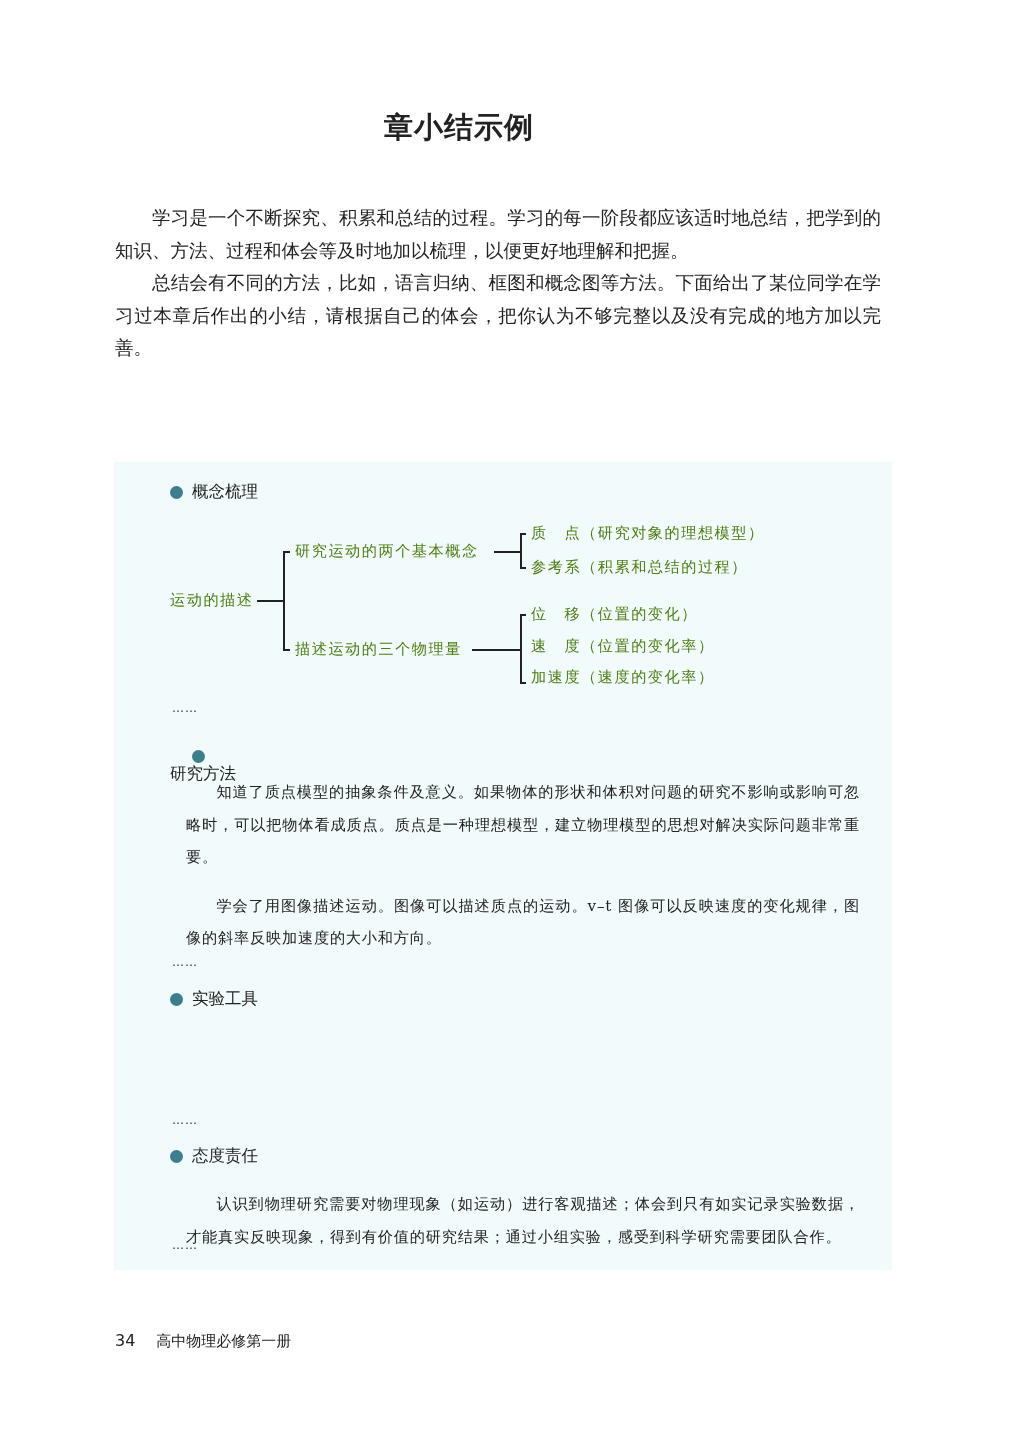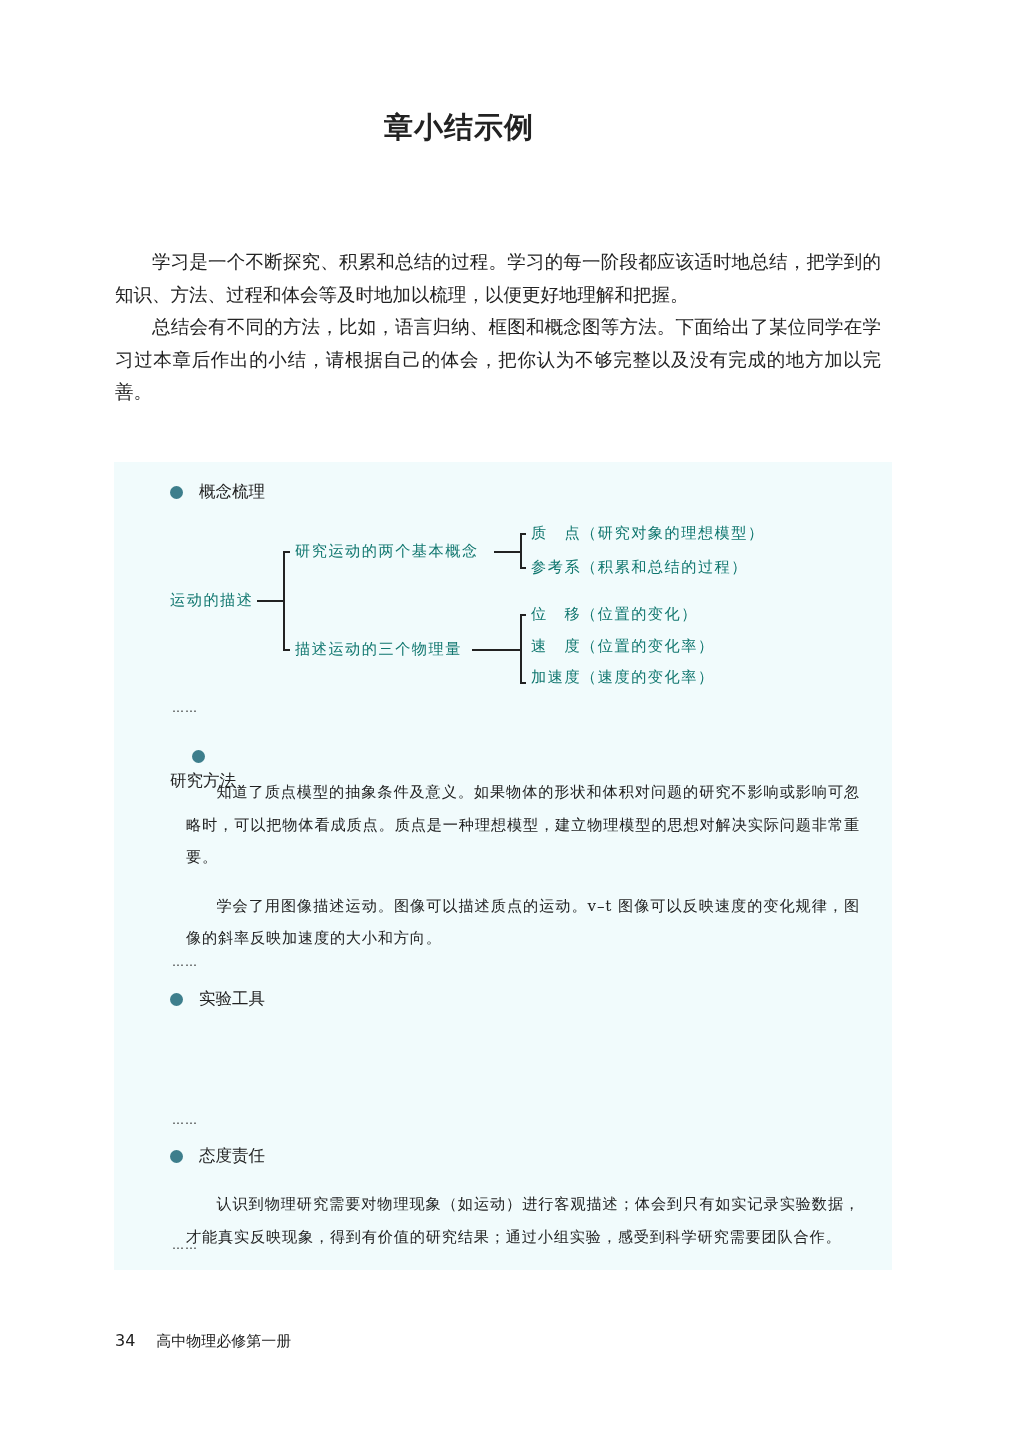--- a/index.html
+++ b/index.html
@@ -7,49 +7,49 @@
       width: 1020px; height: 1432px; background: #ffffff; position: relative;
       font-family: "DejaVu Sans", "Liberation Sans", sans-serif; color: #1e1e1e; overflow: hidden;
     }
     .title {
       position: absolute; top: 108px; left: 0; width: 918px; text-align: center;
       font-family: "DejaVu Serif", "Liberation Serif", serif;
       font-size: 29px; font-weight: bold; letter-spacing: 1px; color: #222;
     }
     .intro {
       position: absolute; left: 115px; top: 202px; width: 766px;
-      font-size: 18.5px; line-height: 32.5px; color: #222; margin-top: 44px;
+      font-size: 18.5px; line-height: 32.5px; color: #222;
     }
     .intro p { margin: 0; text-indent: 2em; text-align: justify; }
     .panel {
       position: absolute; left: 114px; top: 462px; width: 778px; height: 808px;
       background: #f1fbfc;
     }
     .sec-head {
       position: absolute; left: 56px; font-size: 16.5px; color: #222;
-      display: flex; align-items: center; gap: 7px;
+      display: flex; align-items: center;
     }
     .dot {
       width: 13px; height: 13px; border-radius: 50%; background: #3d7e8c;
       display: inline-block; margin-right: 9px;
     }
     .body-txt {
       position: absolute; left: 56px; width: 706px;
       font-family: "DejaVu Serif", "Liberation Serif", serif;
       font-size: 15.2px; line-height: 32.5px; color: #222; letter-spacing: 0.8px;
     }
     .body-txt p { margin: 16px; text-indent: 2em; text-align: justify; }
     .ell {
       position: absolute; left: 58px; font-size: 12px; color: #333; letter-spacing: 1px;
       font-family: "DejaVu Sans", sans-serif;
     }
     .diagram { position: absolute; left: 0; top: 0; width: 778px; height: 260px; }
     .dnode {
       position: absolute; font-family: Liberation Mono, monospace;
-      font-size: 15.2px; color: #0f766e; white-space: pre; letter-spacing: 1.5px;
+      font-size: 15.2px; color: #4d7c0f; white-space: pre; letter-spacing: 1.5px;
     }
     .line { position: absolute; background: #222; }
     .footer {
       position: absolute; top: 1331px; left: 115px; font-size: 15px; color: #222;
     }
     .footer .pg { margin-right: 16px; font-size: 16px; }
   </style>
 </head>
 <body>
 

